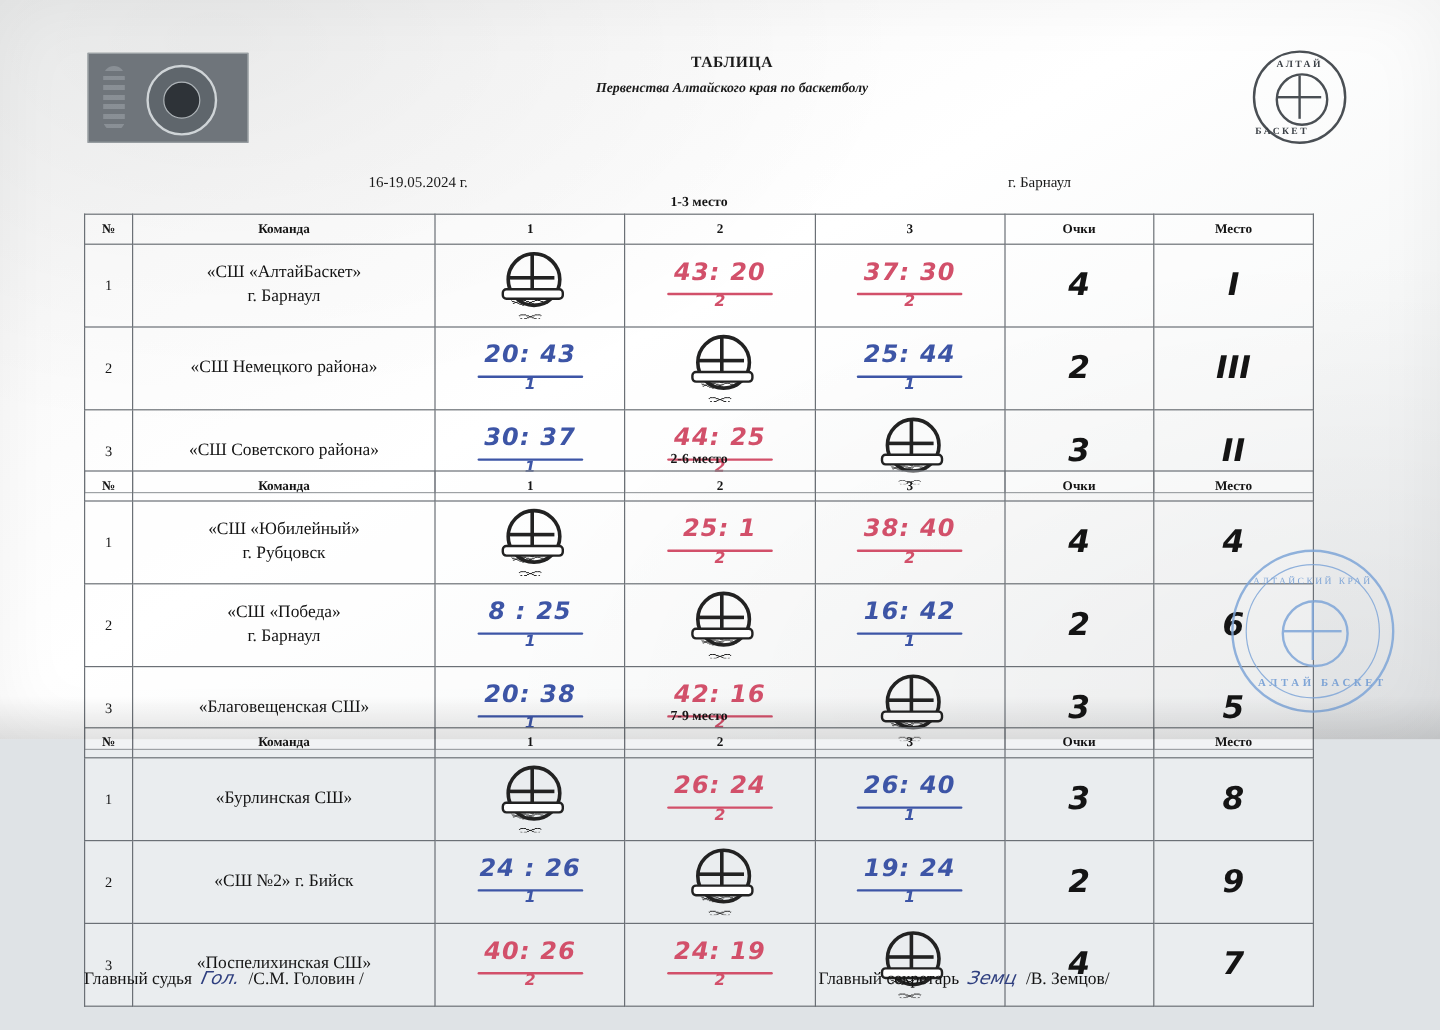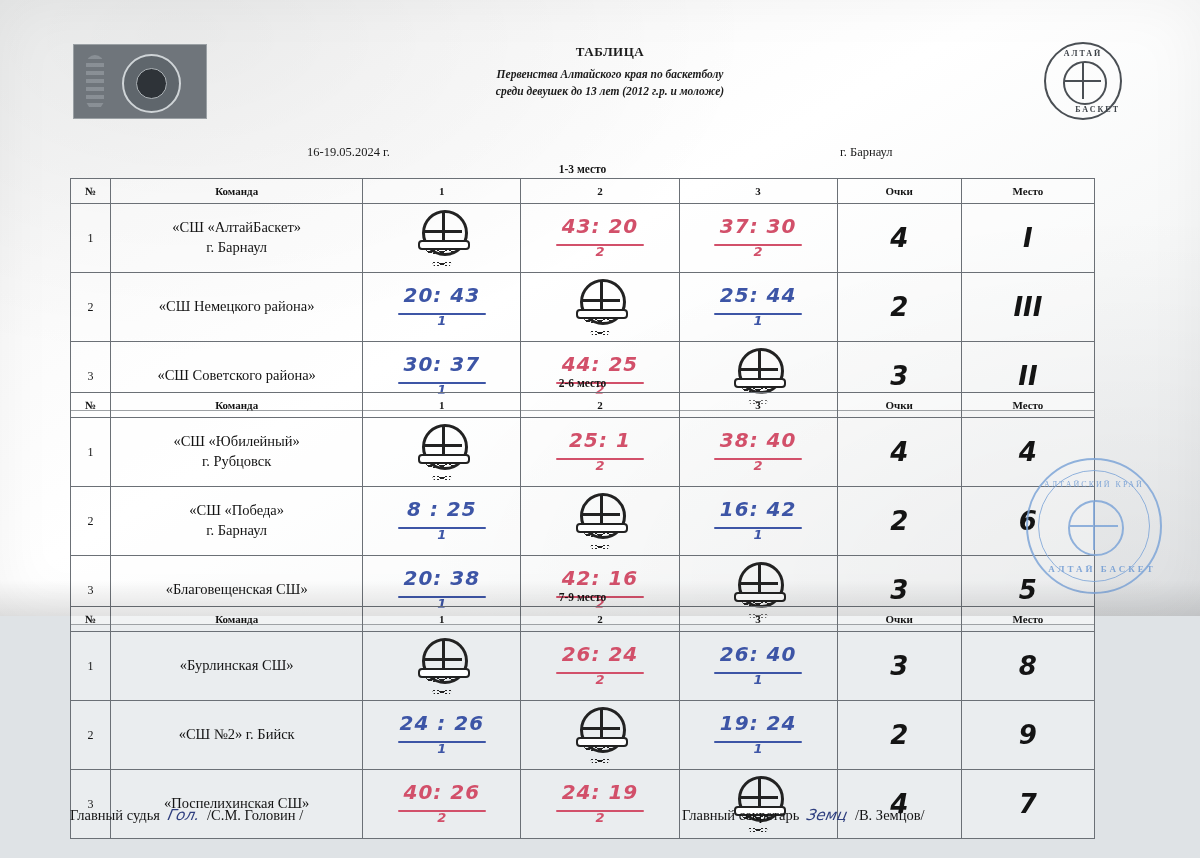--- a/index.html
+++ b/index.html
@@ -40,21 +40,21 @@
     background:#2e3338;border:1px solid #aeb4b8;
   }
   .title-block{position:absolute;left:430px;top:44px;width:360px;text-align:center;}
   .title-main{font-size:13px;font-weight:bold;letter-spacing:.5px;color:#1b1b1b;}
   .title-sub{font-size:11.5px;font-style:italic;font-weight:bold;color:#1b1b1b;margin-top:6px;line-height:1.45;}
   .logo{
     position:absolute;right:78px;top:42px;width:74px;height:74px;border-radius:50%;
     border:2px solid #4a4f54;color:#3c4147;
   }
   .logo .lbl-top{position:absolute;left:0;right:0;top:5px;text-align:center;font-size:8px;letter-spacing:2px;font-weight:bold;}
-  .logo .lbl-bot{position:absolute;left:0;right:0;bottom:4px;text-align:right;font-size:8px;letter-spacing:2px;font-weight:bold;}
+  .logo .lbl-bot{position:absolute;left:0;right:0;bottom:4px;text-align:left;font-size:8px;letter-spacing:2px;font-weight:bold;}
   .logo .ball{
     position:absolute;left:17px;top:17px;width:40px;height:40px;border-radius:50%;
     border:2px solid #4a4f54;
   }
   .logo .ball:before,.logo .ball:after{
     content:"";position:absolute;background:#4a4f54;
   }
   .logo .ball:before{left:17px;top:0;width:2px;height:36px;}
   .logo .ball:after{left:0;top:17px;width:36px;height:2px;}
 
@@ -153,21 +153,20 @@
 
   <div class="emblem">
     <div class="wheat"></div>
     <div class="circ"></div>
   </div>
 
   <div class="title-block">
     <div class="title-main">ТАБЛИЦА</div>
     <div class="title-sub">
       <div>Первенства Алтайского края по баскетболу</div>
-      <div>среди девушек до 13 лет (2012 г.р. и моложе)</div>
     </div>
   </div>
 
   <div class="logo">
     <div class="lbl-top">АЛТАЙ</div>
     <div class="ball"></div>
     <div class="lbl-bot">БАСКЕТ</div>
   </div>
 
   <div class="date-line">16-19.05.2024 г.</div>

